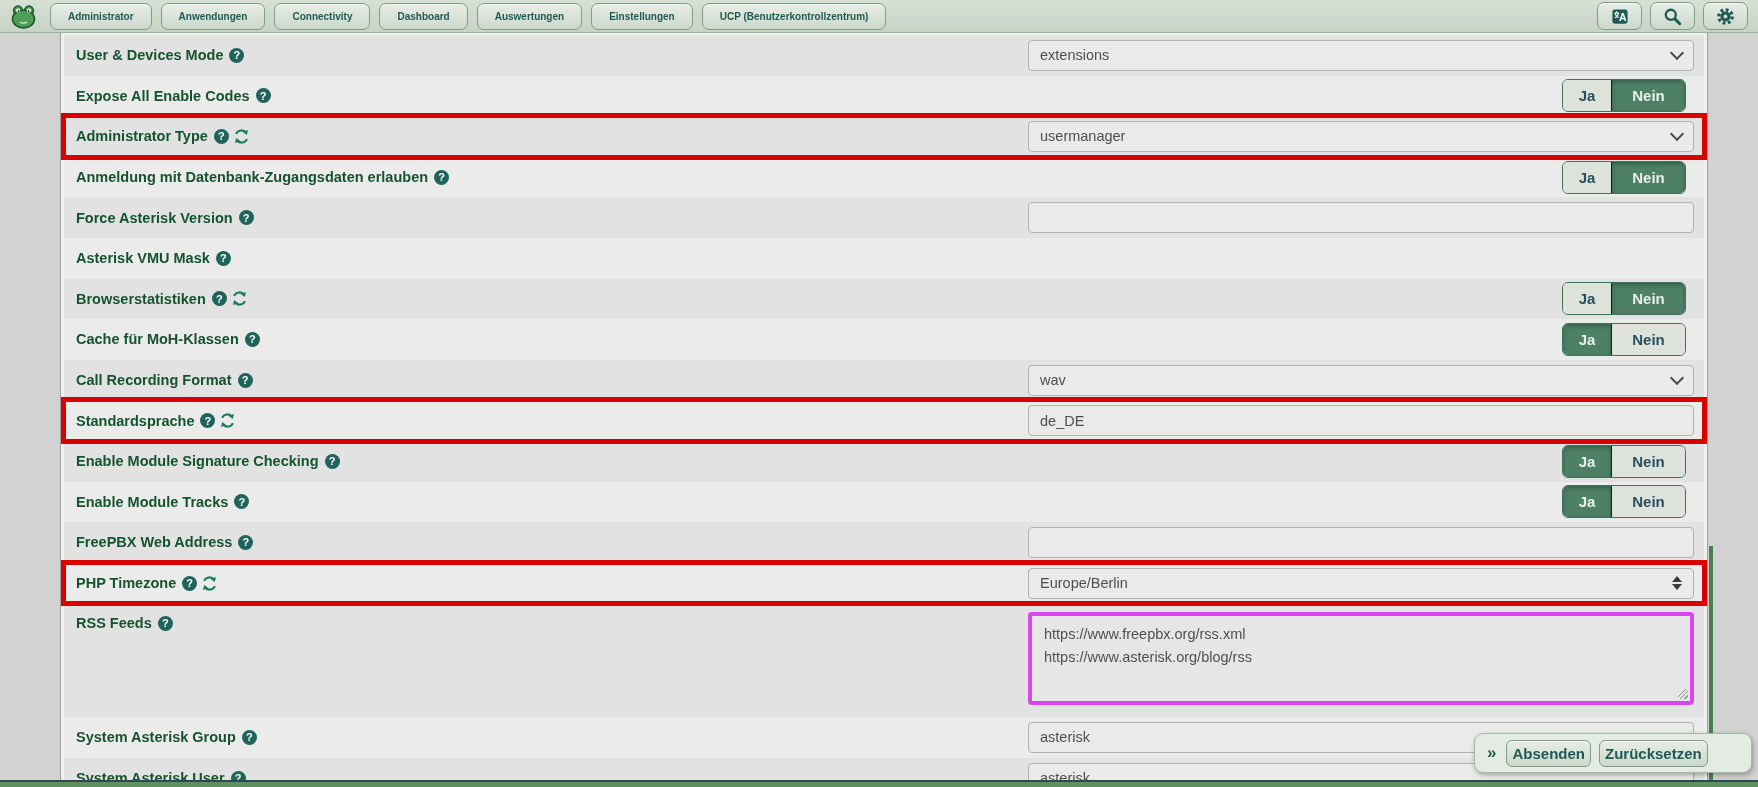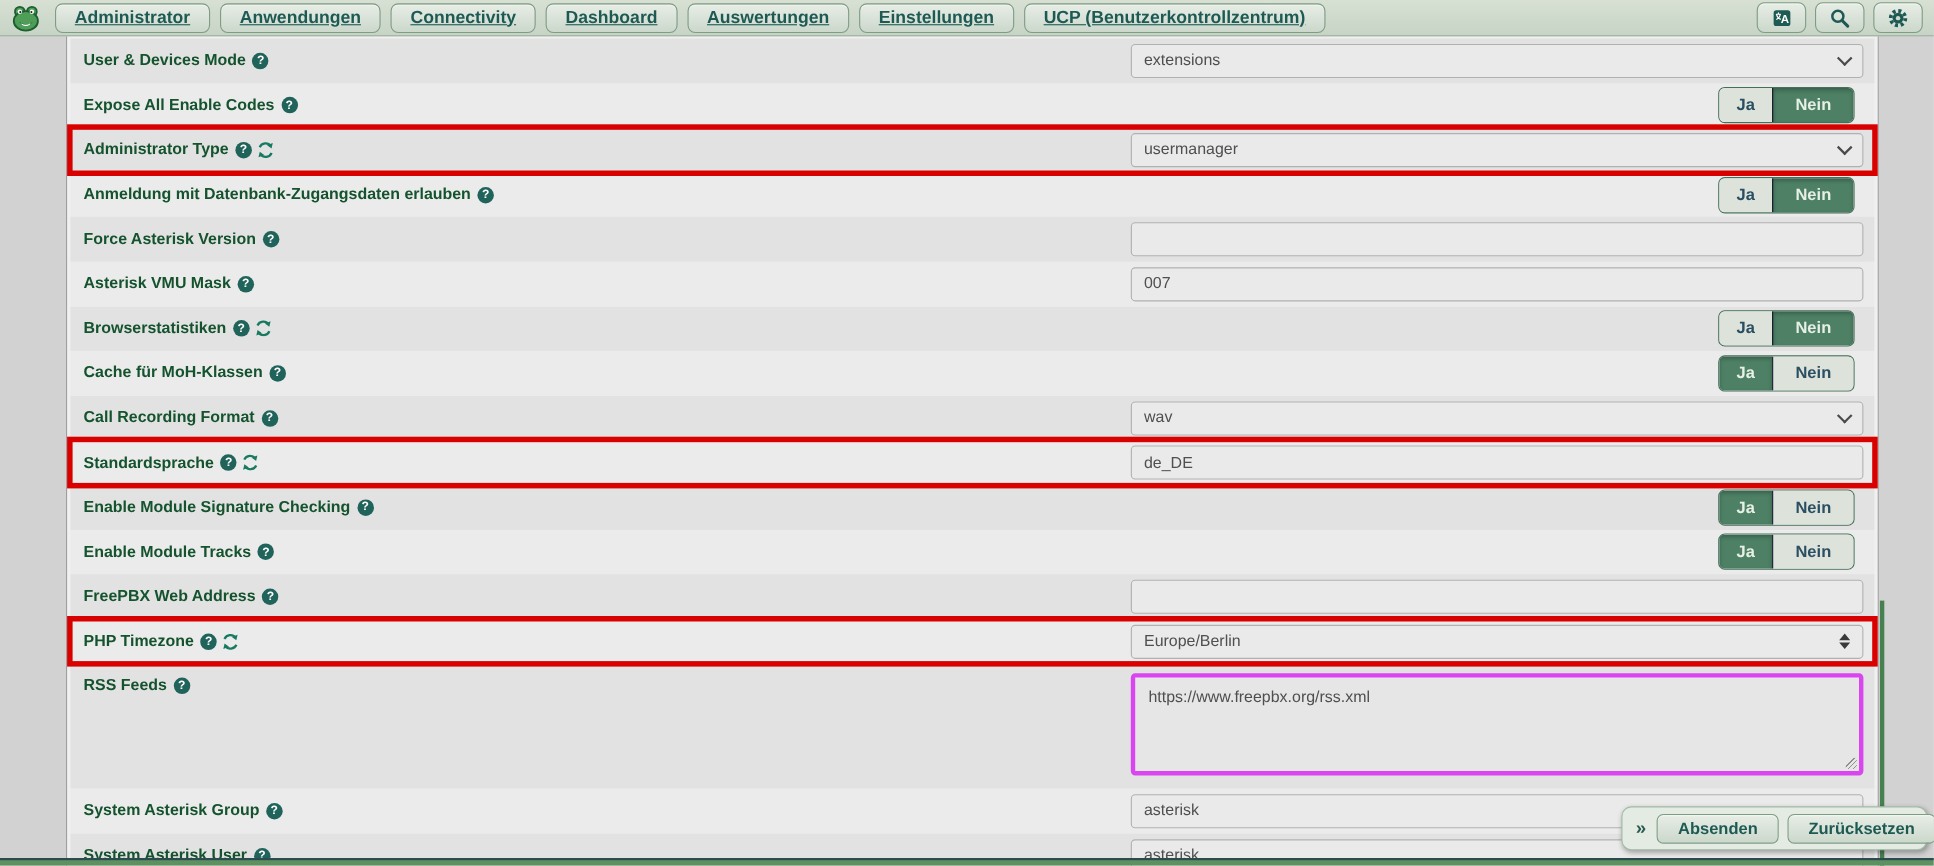--- a/index.html
+++ b/index.html
@@ -13,22 +13,22 @@
     position:absolute;top:0;left:0;width:1758px;height:33px;box-sizing:border-box;
     background:linear-gradient(#d7e0d3,#c6d4c6);
     border-bottom:1px solid #9cb19e;
     display:flex;align-items:center;gap:9px;padding:0 10px;z-index:20;
   }
   .logo{display:flex;align-items:center;margin-right:4px}
   .tab{
     height:25px;padding:0 17px;border:1px solid #7f9c86;border-radius:7px;
     background:linear-gradient(#e7ede5,#ccd8cc);
     box-shadow:inset 0 1px 0 #f2f6f0;
-    color:#1d5a54;font-weight:700;font-size:16px;line-height:25px;
-    display:flex;align-items:center;cursor:pointer;white-space:nowrap;text-decoration:underline;
+    color:#1d5a54;font-weight:700;font-size:10px;line-height:25px;
+    display:flex;align-items:center;cursor:pointer;white-space:nowrap;
   }
   .navspacer{flex:1}
   .iconbtn{
     width:43px;height:26px;border:1px solid #7f9c86;border-radius:7px;
     background:linear-gradient(#e7ede5,#ccd8cc);box-shadow:inset 0 1px 0 #f2f6f0;
     display:flex;align-items:center;justify-content:center;cursor:pointer;
   }
   
   .panel{
     position:absolute;left:60px;top:33px;width:1648px;height:754px;box-sizing:border-box;
@@ -89,21 +89,21 @@
   .seg.off{background:#dde3db;color:#2a4e62}
   
   .toolbar{
     position:absolute;left:1474px;top:733px;width:278px;height:40px;box-sizing:border-box;
     background:#e3ebe3;border:1px solid #a3bba6;border-radius:9px;
     box-shadow:1px 2px 5px rgba(0,0,0,.3);
     display:flex;align-items:center;gap:8px;padding:0 10px;z-index:30;
   }
   .collapse{color:#2a5a52;font-size:17px;font-weight:700;cursor:pointer;padding:0 2px}
   .tbtn{
-    height:27px;padding:0 18px;border:1px solid #7f9c86;border-radius:6px;
+    height:27px;padding:0 5px;border:1px solid #7f9c86;border-radius:6px;
     background:linear-gradient(#e7ede5,#ccd8cc);box-shadow:inset 0 1px 0 #f2f6f0;
     color:#1d5a54;font-weight:700;font-size:15px;display:flex;align-items:center;cursor:pointer;
     white-space:nowrap;
   }
   
   .greenline{position:absolute;left:1709px;top:546px;width:4px;height:241px;background:#47814f;z-index:2}
   .bstrip{position:absolute;left:0;bottom:0;width:1758px;height:5px;background:#5e9160;border-top:2px solid #2b4b51;box-sizing:content-box;z-index:25}
 </style>
 </head>
 <body>
@@ -220,23 +220,20 @@
       </div>
       <div class="field">
         <input type="text" readonly="" value="" style="">
       </div>
     </div>
     <div class="row light">
       <div class="labelcell">
         <span class="lbl">Asterisk VMU Mask</span>
         <span class="help">?</span>
       </div>
-      <div class="field">
-        <input type="text" readonly="" value="007" style="">
-      </div>
     </div>
     <div class="row dark">
       <div class="labelcell">
         <span class="lbl">Browserstatistiken</span>
         <span class="help">?</span>
         <span class="refresh">
           <svg width="15" height="15" viewBox="0 0 16 16">
             <g fill="none" stroke="#157a5f" stroke-width="2.2">
               <path d="M2.2 5.2A6.2 6.2 0 0 1 13 4.2"></path>
               <path d="M13.8 10.8A6.2 6.2 0 0 1 3 11.8"></path>
@@ -342,20 +339,21 @@
         </span>
       </div>
     </div>
     <div class="row dark tall">
       <div class="labelcell">
         <span class="lbl">RSS Feeds</span>
         <span class="help">?</span>
       </div>
       <div class="ta">
         <div>https://www.freepbx.org/rss.xml</div>
+        <div>https://www.asterisk.org/blog/rss</div>
         <span class="rz"></span>
       </div>
     </div>
     <div class="row light">
       <div class="labelcell">
         <span class="lbl">System Asterisk Group</span>
         <span class="help">?</span>
       </div>
       <div class="field">
         <input type="text" readonly="" value="asterisk" style="">

